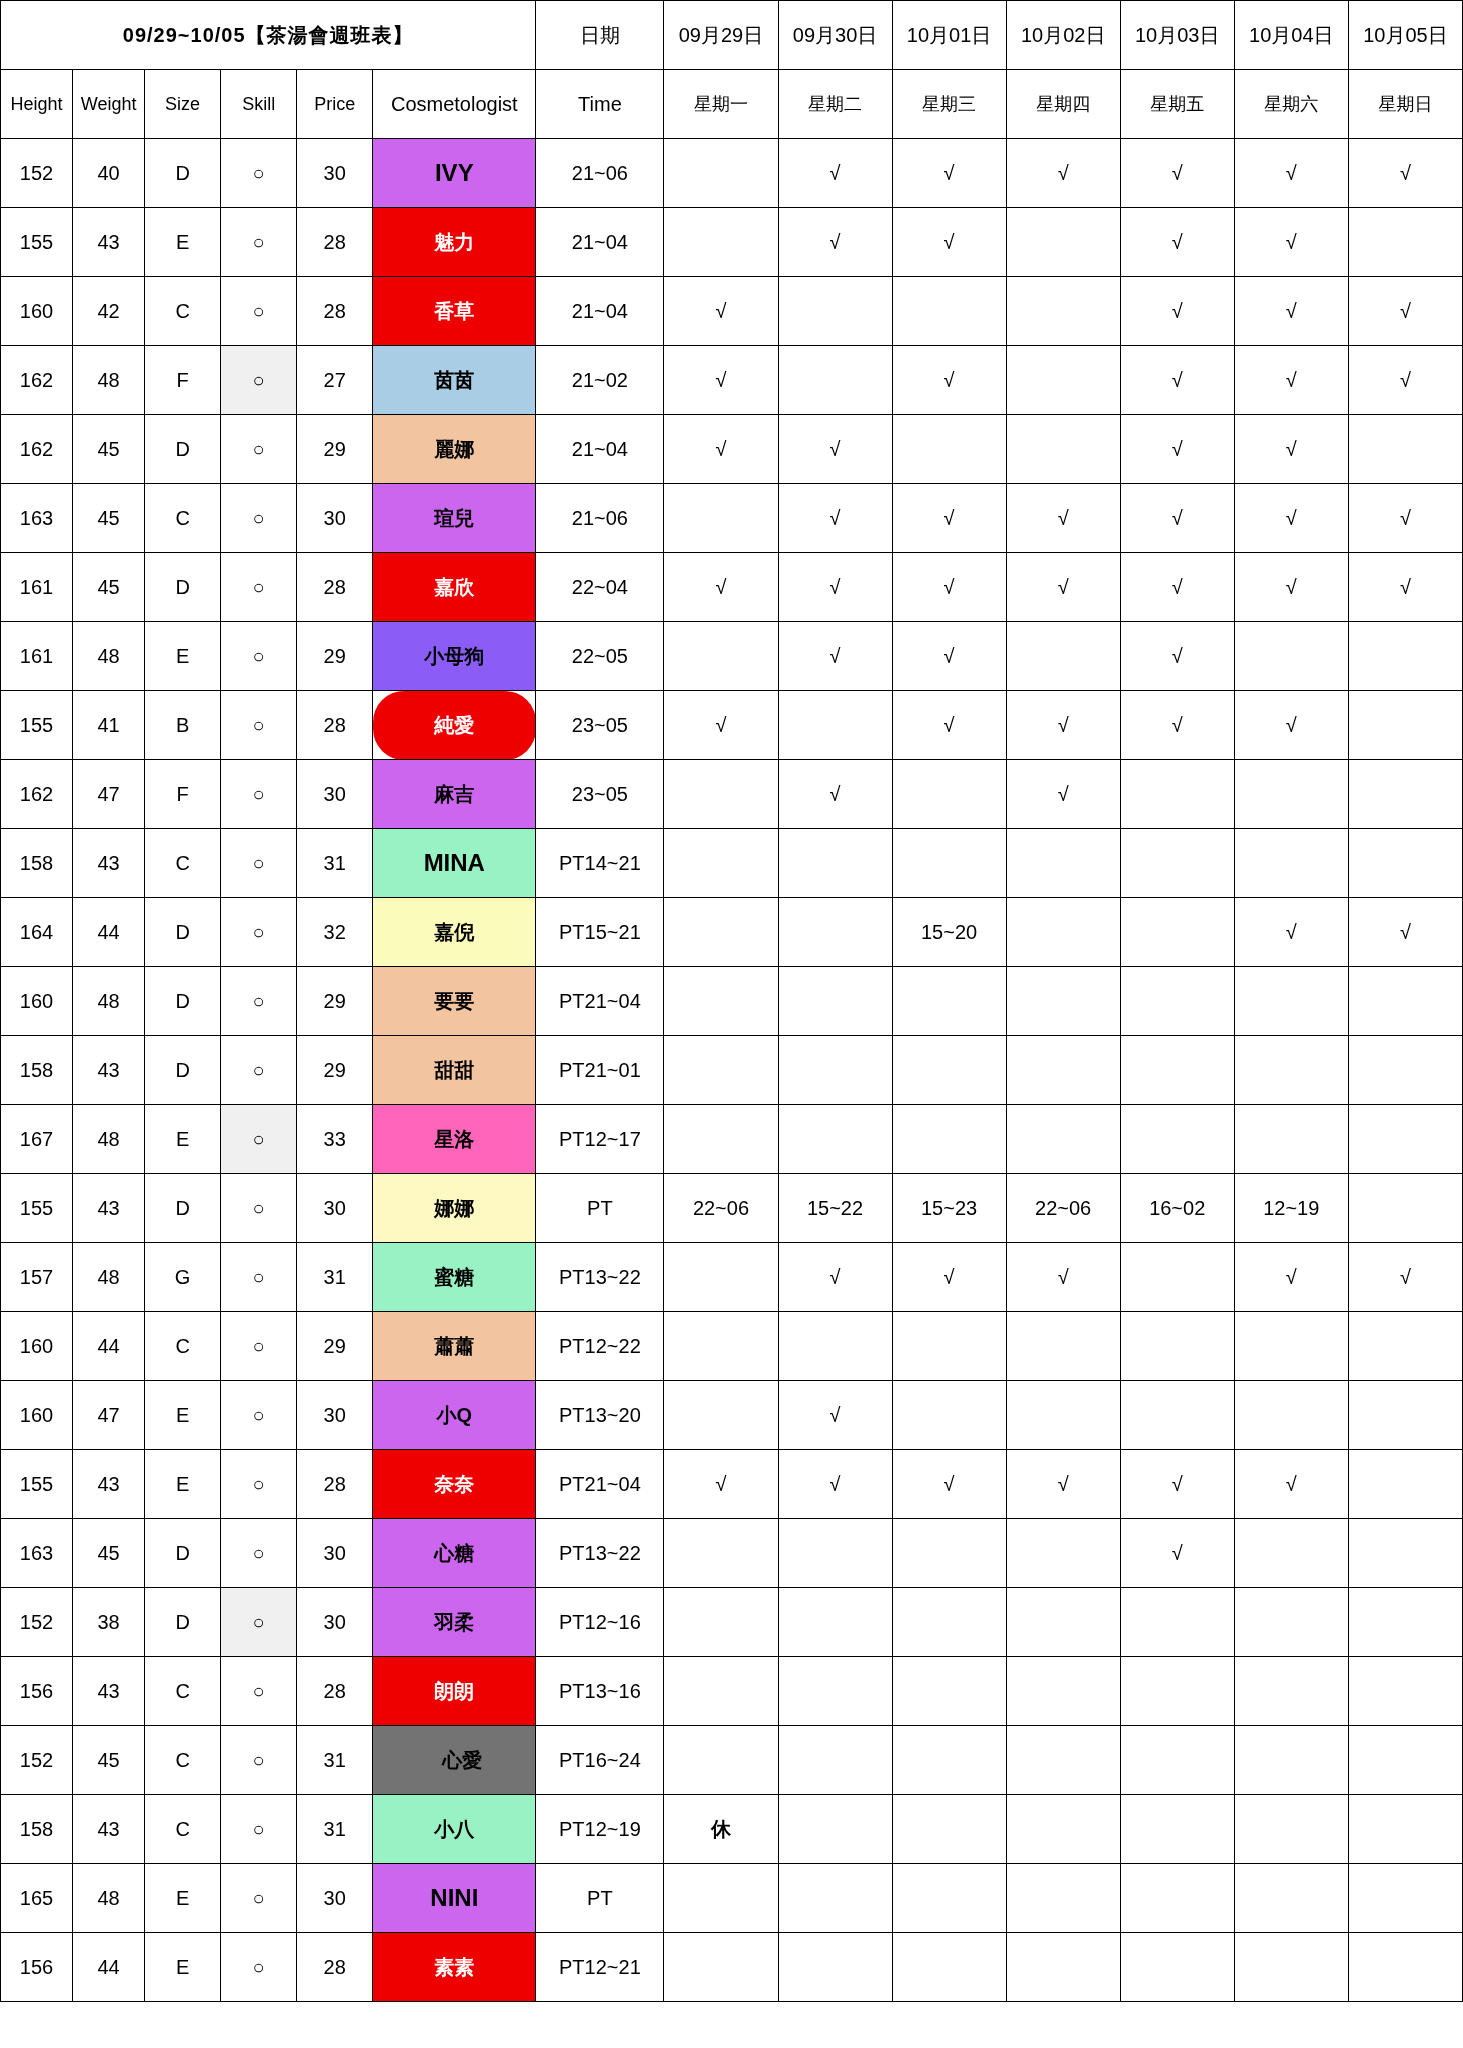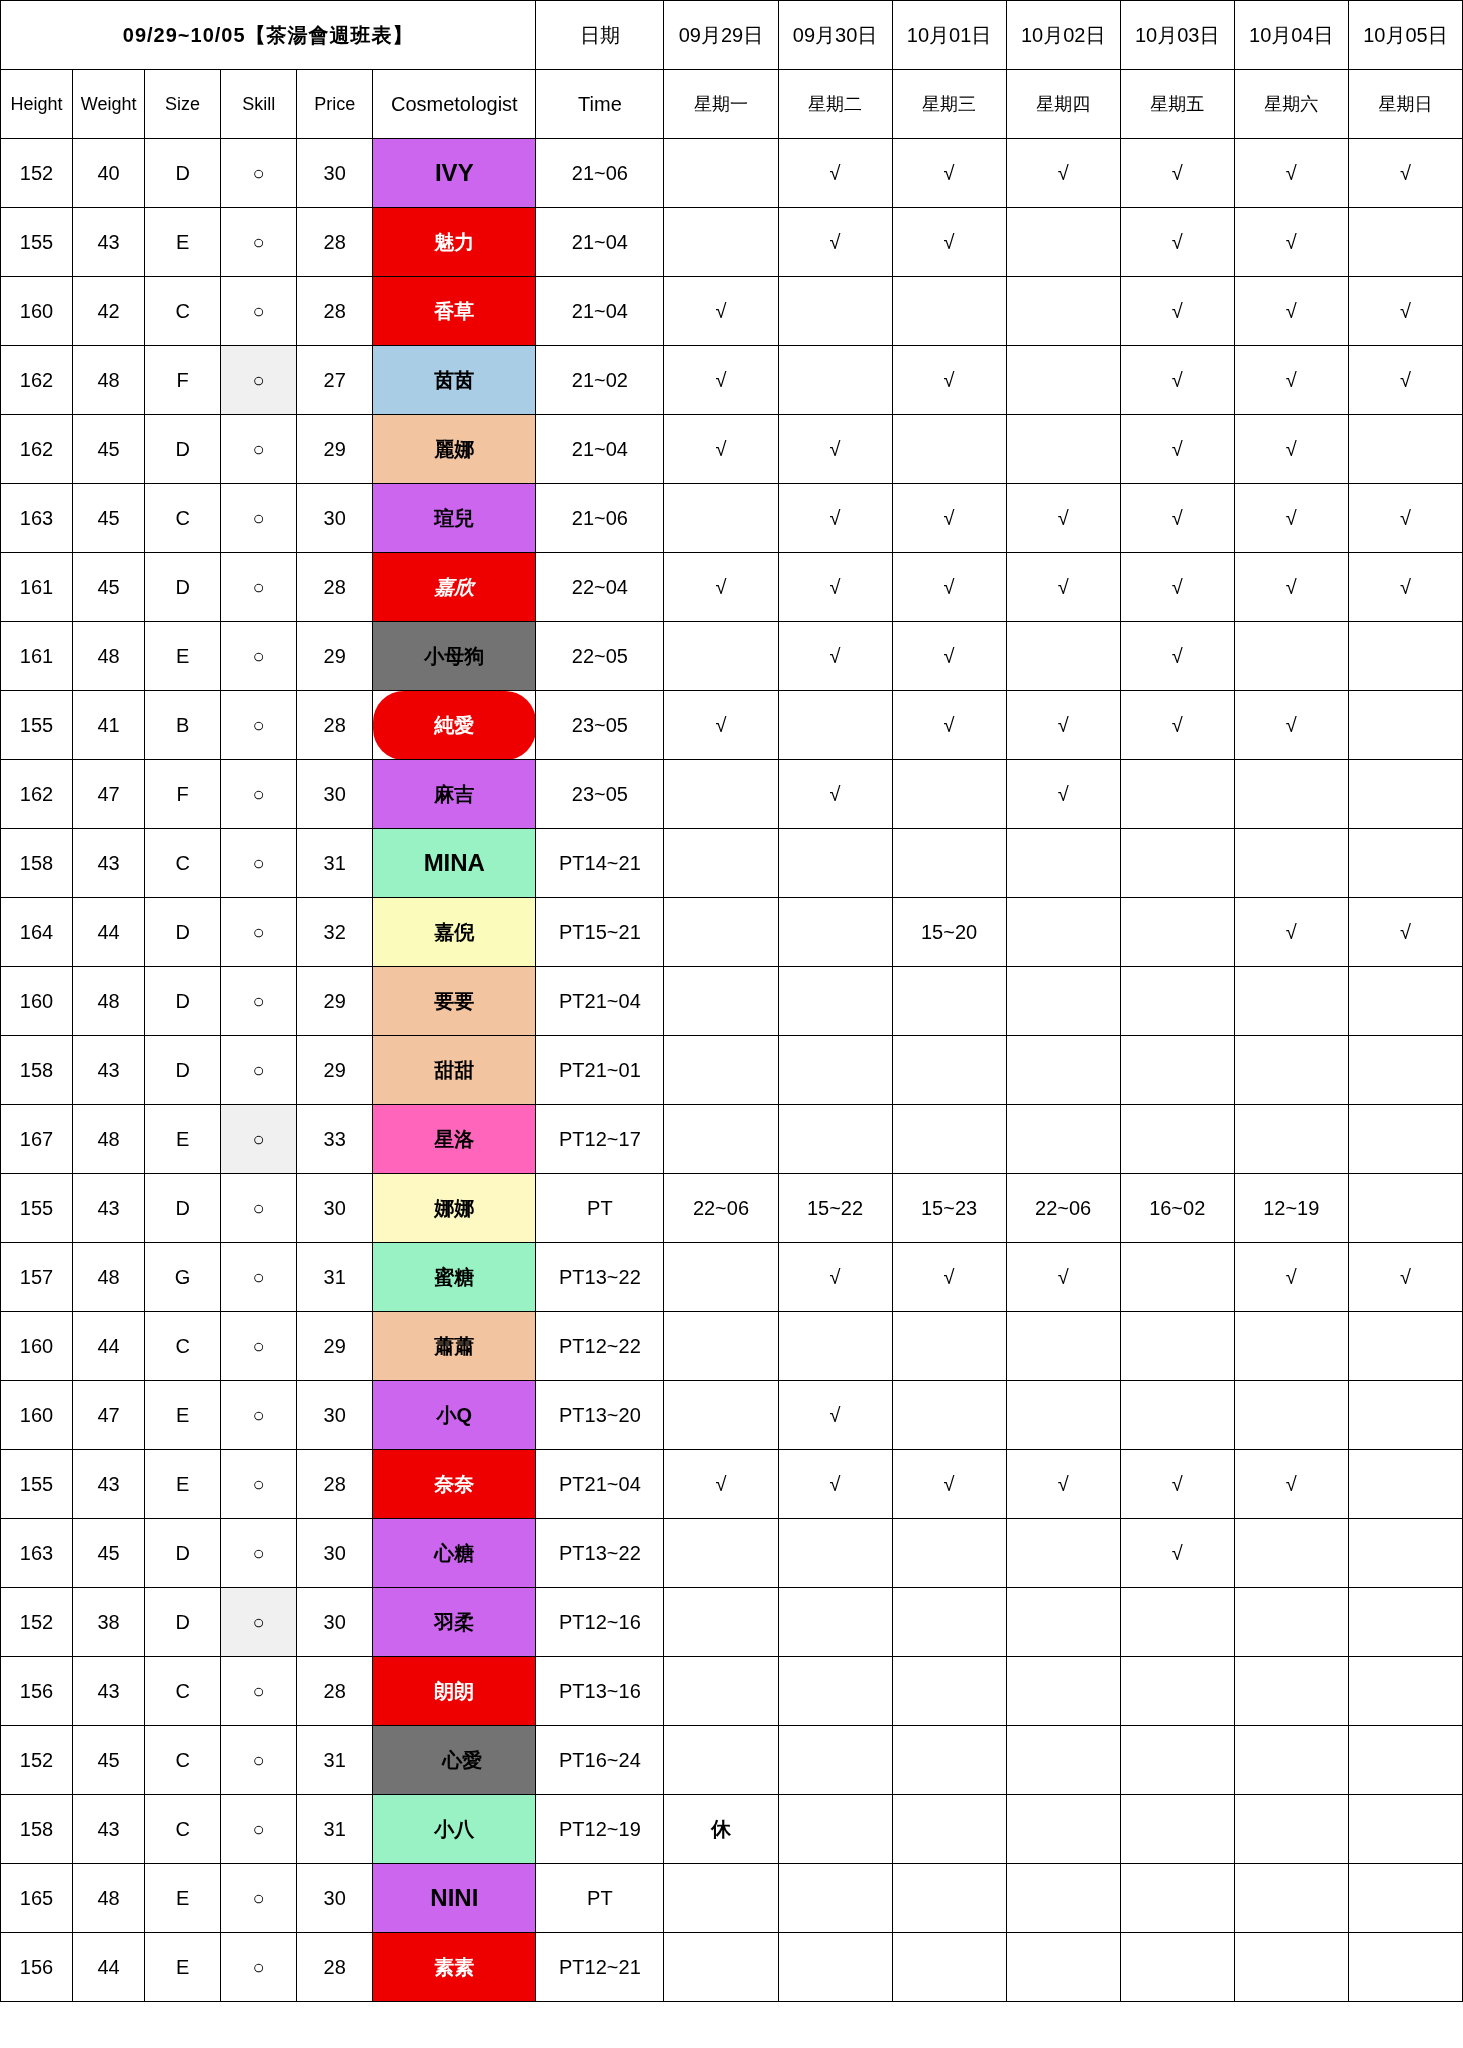--- a/index.html
+++ b/index.html
@@ -224,37 +224,37 @@
         <td class="check">√</td>
         <td class="check">√</td>
         <td class="check">√</td>
       </tr>
       <tr>
         <td class="num-cell">161</td>
         <td class="num-cell">45</td>
         <td class="num-cell">D</td>
         <td class="skill-cell">○</td>
         <td class="num-cell">28</td>
-        <td class="name-cell" style="background:#ee0000;color:#ffffff;font-style:italic;">嘉欣</td>
+        <td class="name-cell" style="background:#ee0000;color:#ffffff;">嘉欣</td>
         <td class="time-cell">22~04</td>
         <td class="check">√</td>
         <td class="check">√</td>
         <td class="check">√</td>
         <td class="check">√</td>
         <td class="check">√</td>
         <td class="check">√</td>
         <td class="check">√</td>
       </tr>
       <tr>
         <td class="num-cell">161</td>
         <td class="num-cell">48</td>
         <td class="num-cell">E</td>
         <td class="skill-cell">○</td>
         <td class="num-cell">29</td>
-        <td class="name-cell" style="background:#737373;">小母狗</td>
+        <td class="name-cell" style="background:#8b5cf6;">小母狗</td>
         <td class="time-cell">22~05</td>
         <td class="check"></td>
         <td class="check">√</td>
         <td class="check">√</td>
         <td class="check"></td>
         <td class="check">√</td>
         <td class="check"></td>
         <td class="check"></td>
       </tr>
       <tr>

